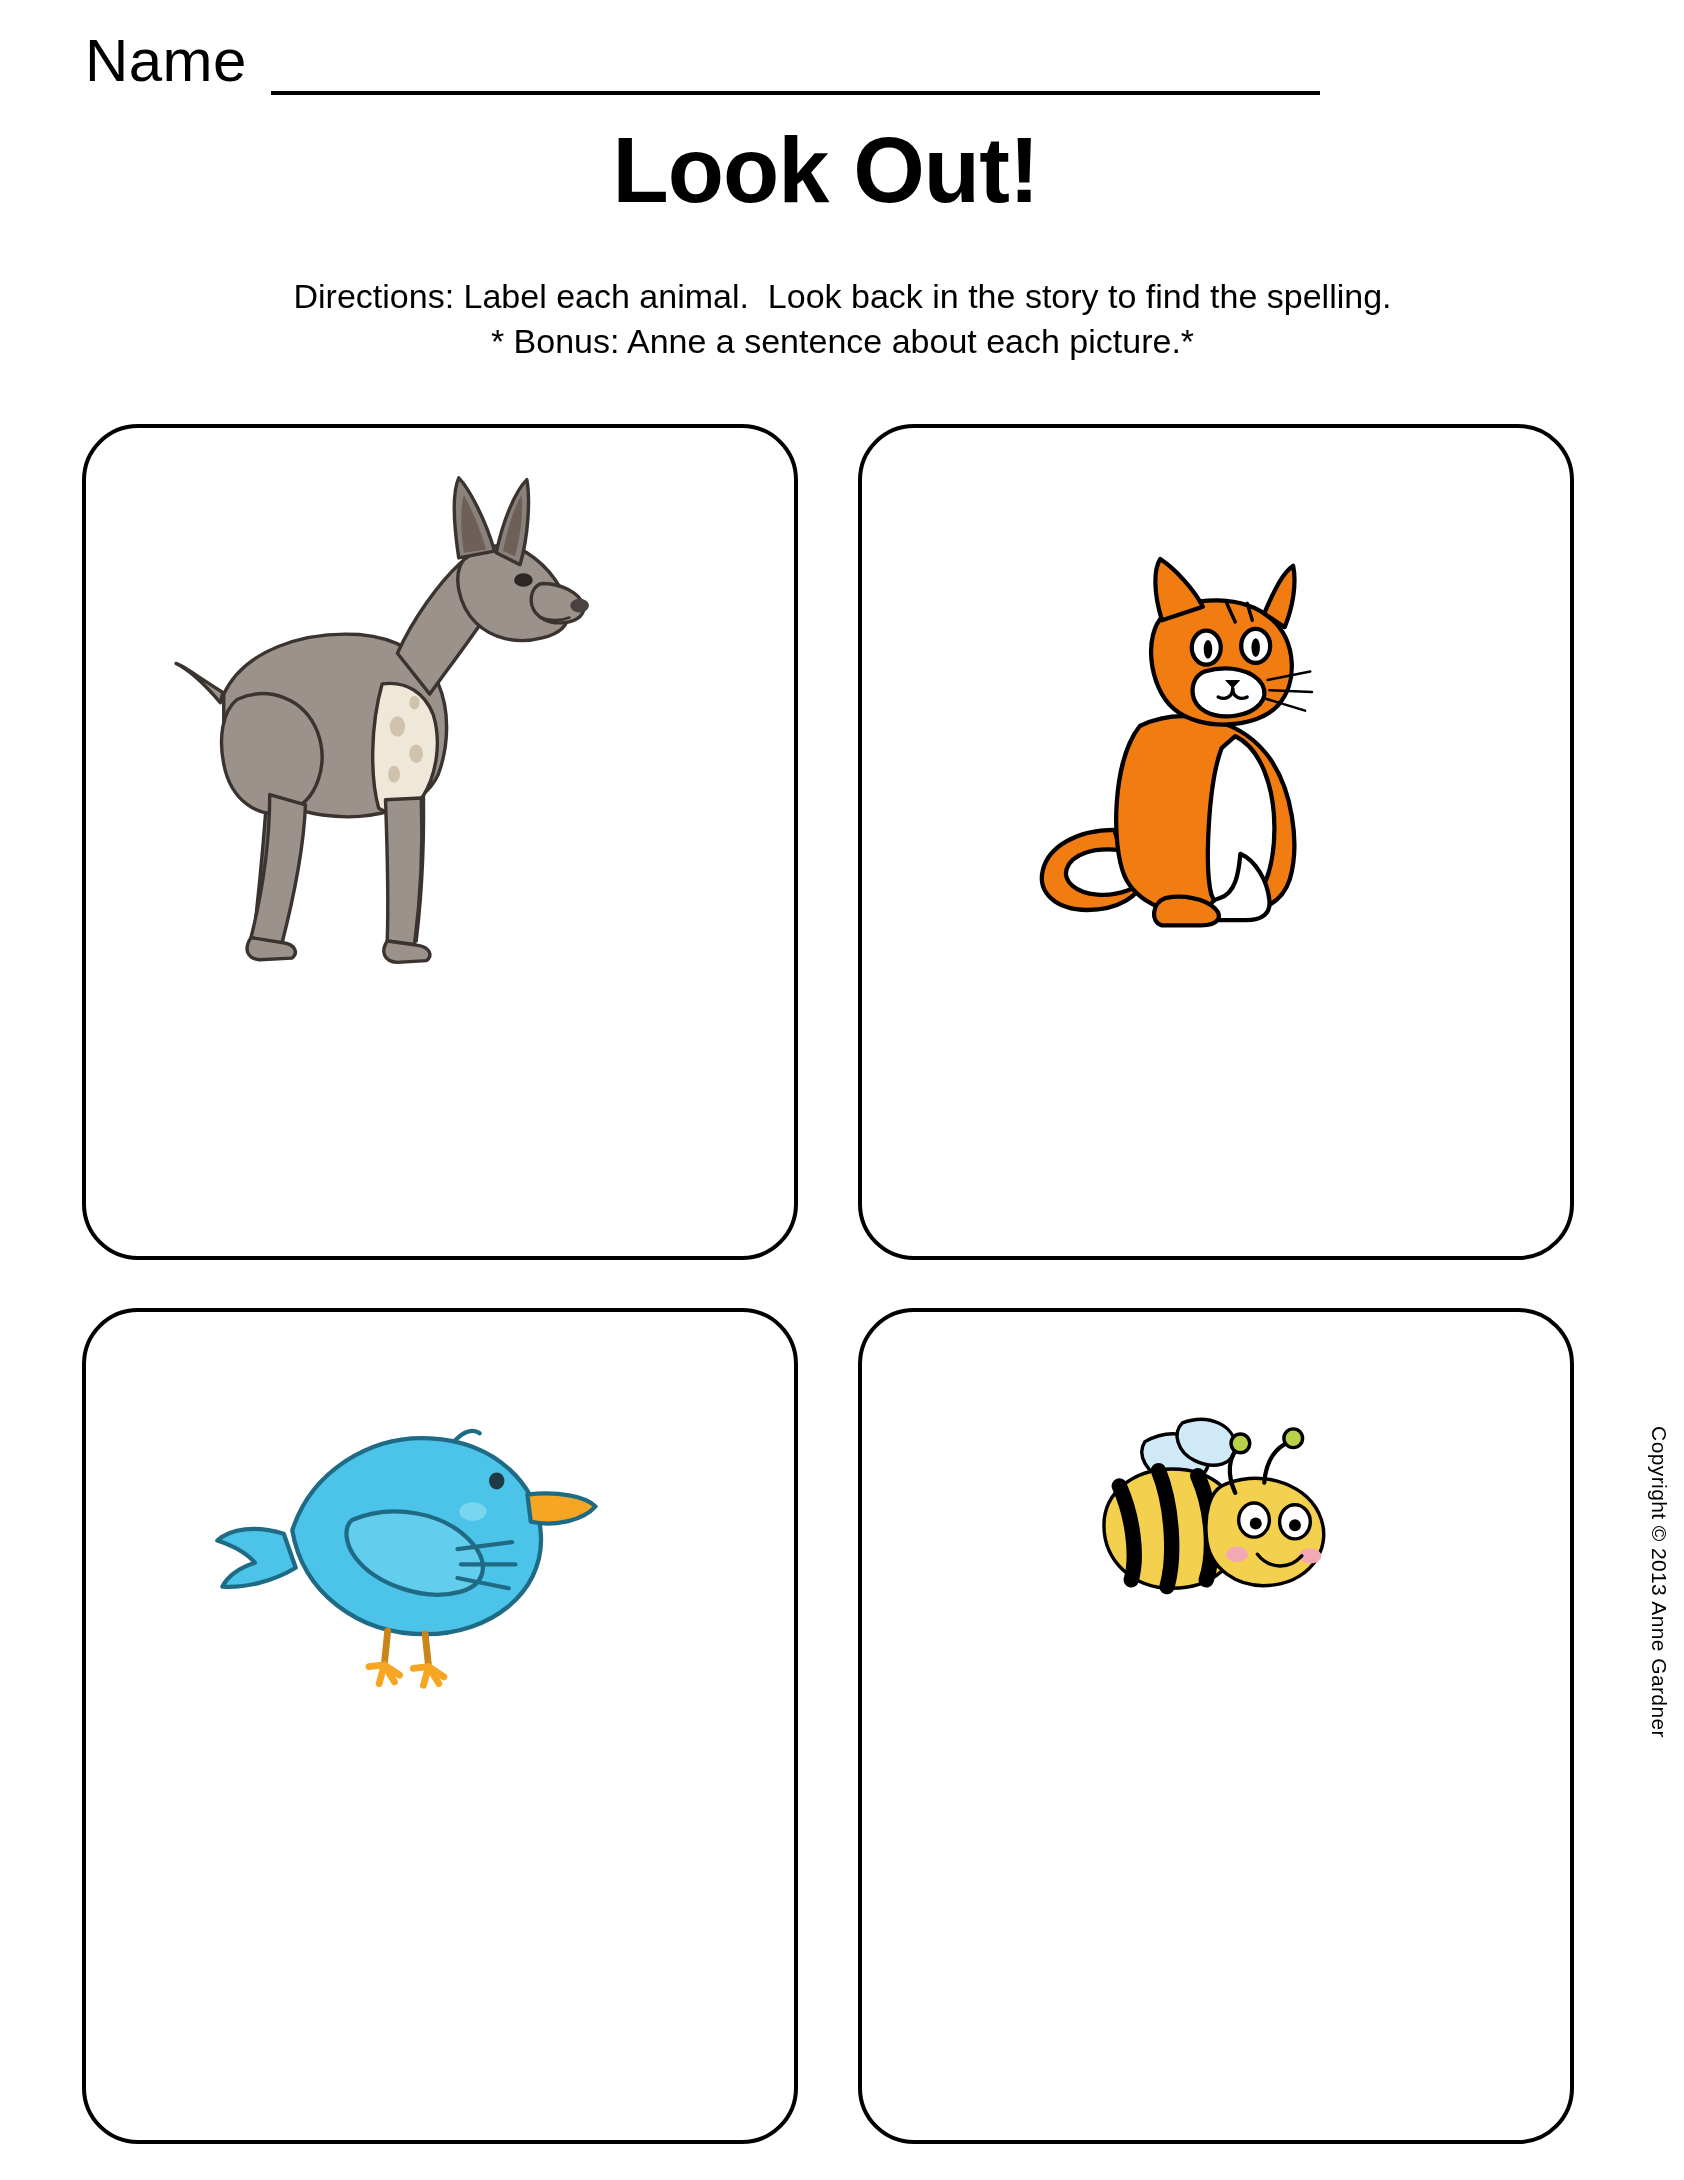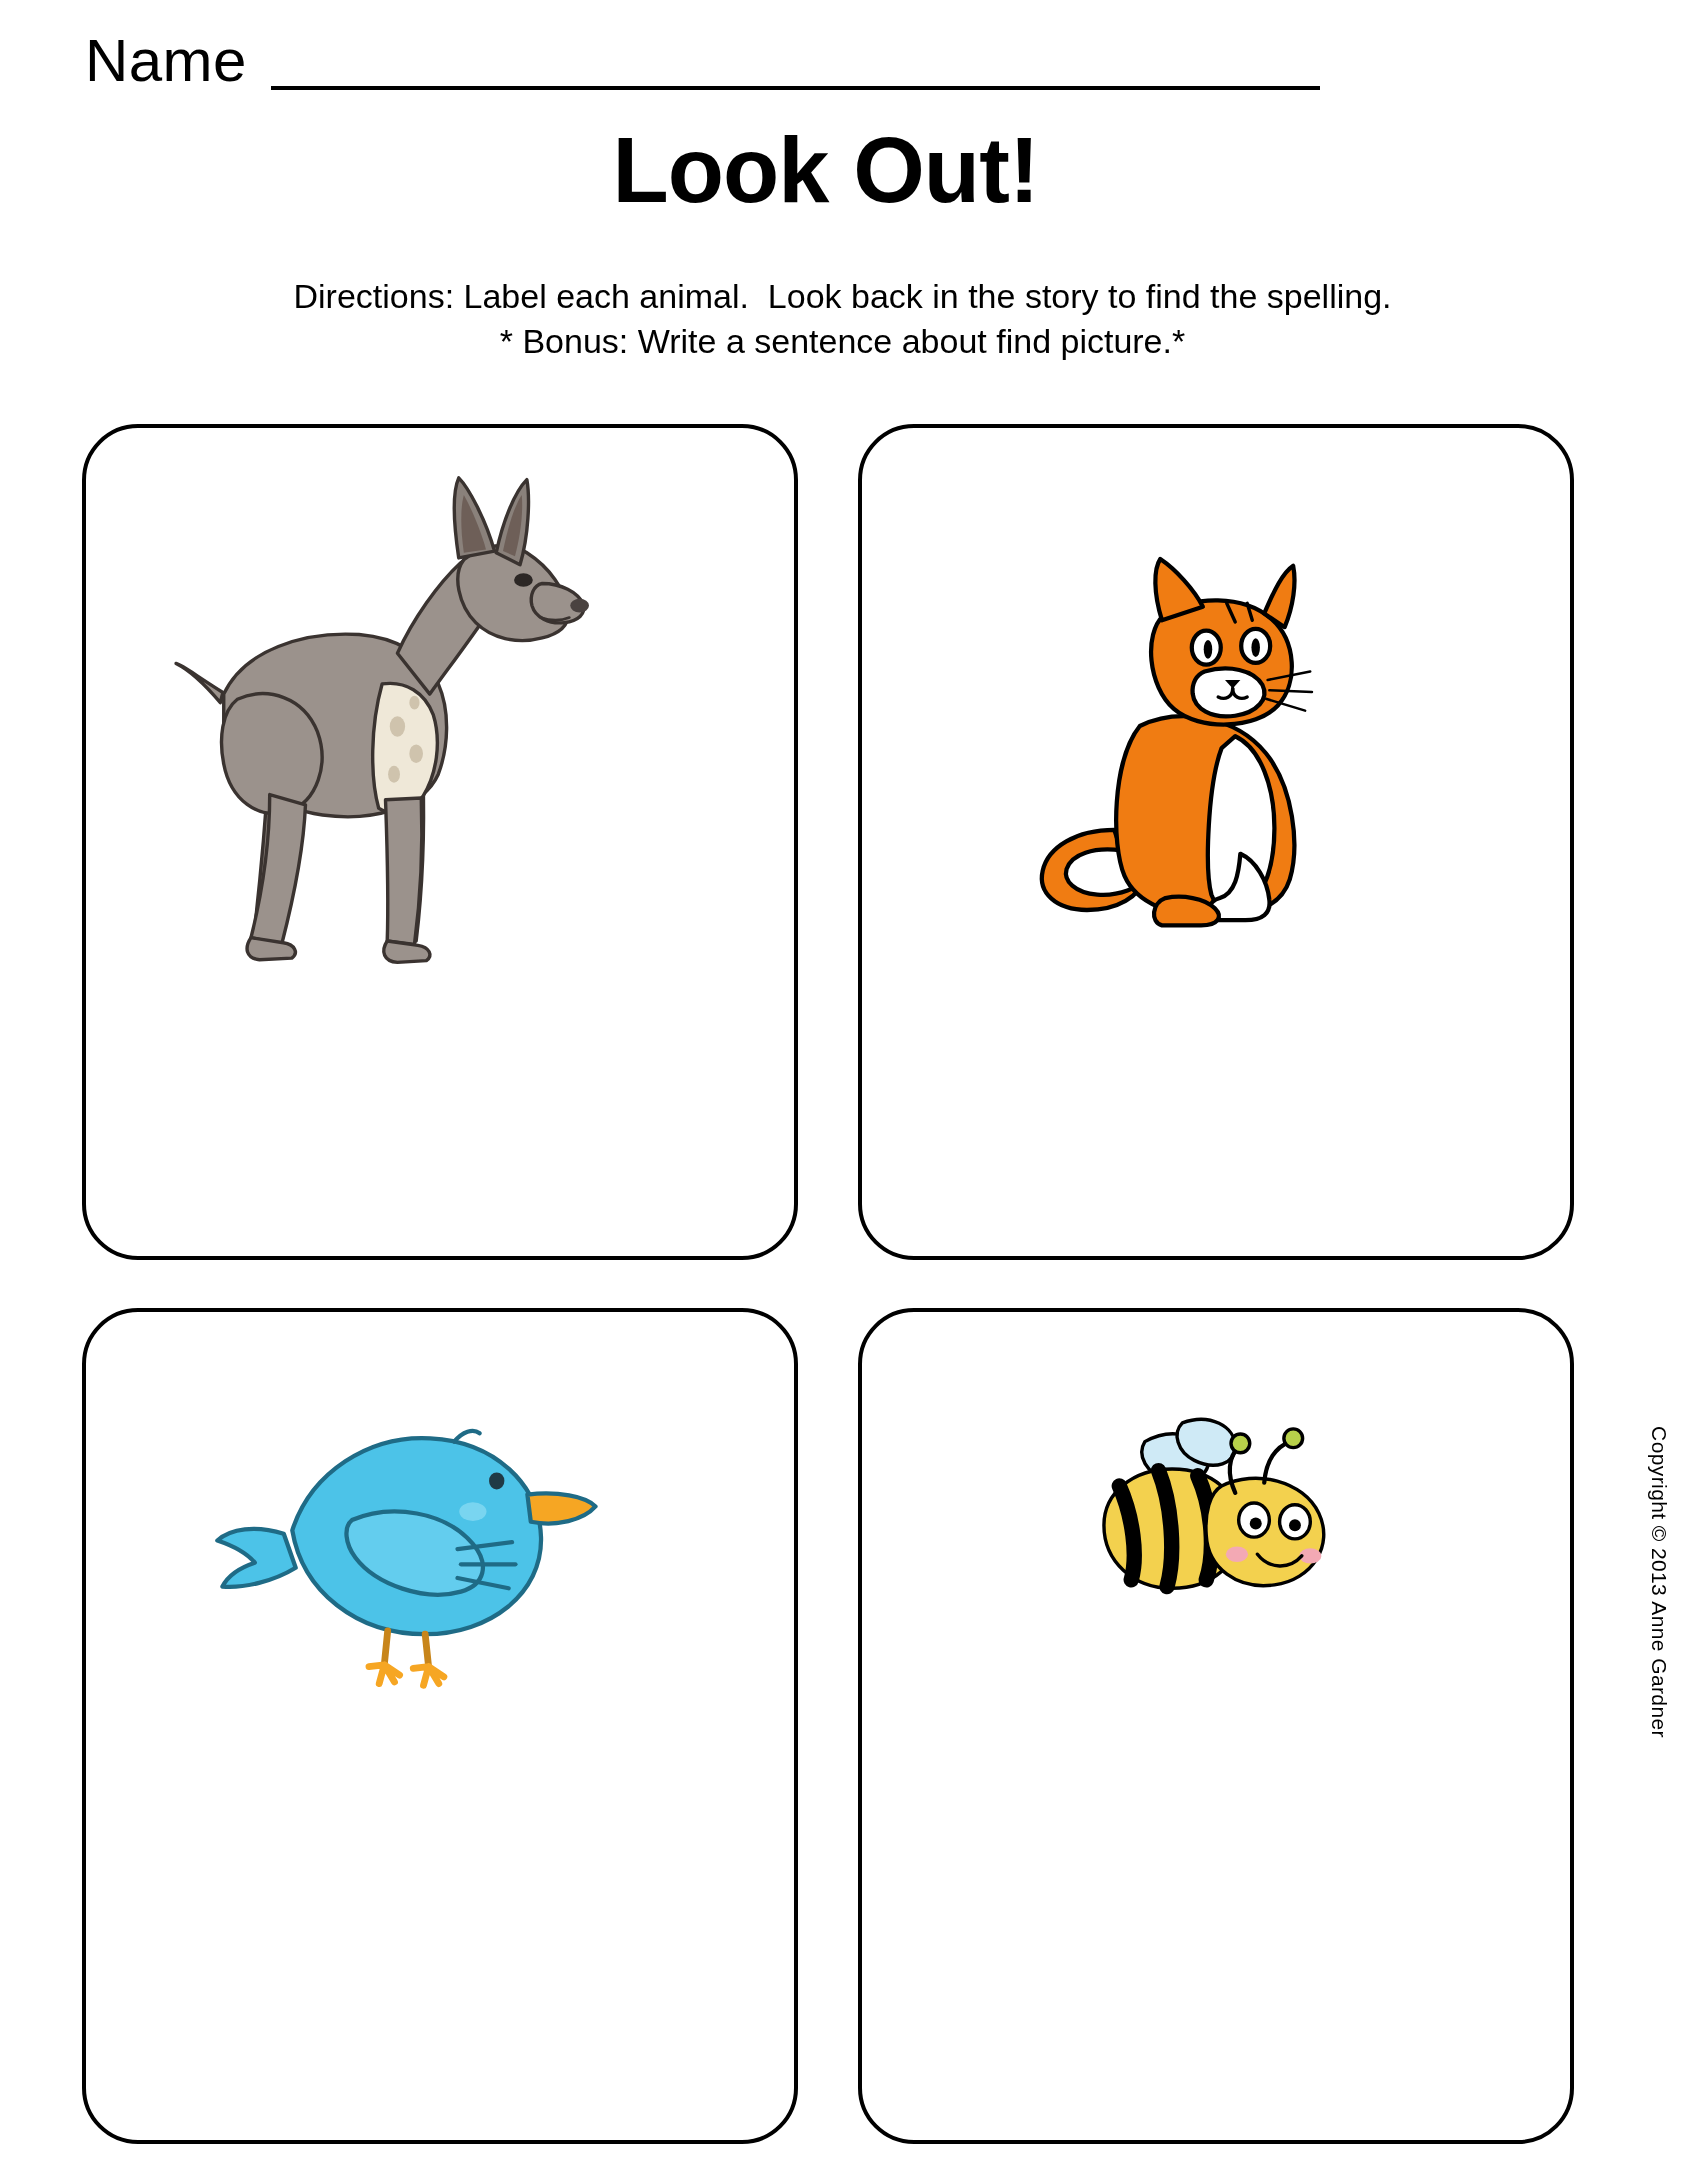--- a/index.html
+++ b/index.html
@@ -21,21 +21,21 @@
     inset: 0;
     padding: 0;
   }
 
   
   .name-row {
     position: absolute;
     left: 85px;
     top: 25.6px;
     display: flex;
-    align-items: center;
+    align-items: flex-end;
     width: 1235px;
   }
   .name-label {
     font-size: 60px;
     letter-spacing: 0.4px;
     white-space: nowrap;
   }
   .name-rule {
     flex: 1;
     margin-left: 24px;
@@ -113,21 +113,21 @@
 
   <div class="name-row">
     <span class="name-label">Name</span>
     <span class="name-rule"></span>
   </div>
 
   <div class="title">Look Out!</div>
 
   <div class="directions">
     <div>Directions: Label each animal.  Look back in the story to find the spelling.</div>
-    <div>* Bonus: Write a sentence about find picture.*</div>
+    <div>* Bonus: Anne a sentence about each picture.*</div>
   </div>
 
   <div class="grid">
 
     <div class="box">
       <div class="art" style="top:43px;">
         <svg width="596" height="511" viewBox="0 0 700 600" xmlns="http://www.w3.org/2000/svg">
           <g stroke="#3a3330" stroke-width="4" stroke-linejoin="round" stroke-linecap="round">
 
             <path d="M95 260 C 60 238 48 228 40 226 C 52 232 70 246 92 272 Z" fill="#9b928c"></path>

